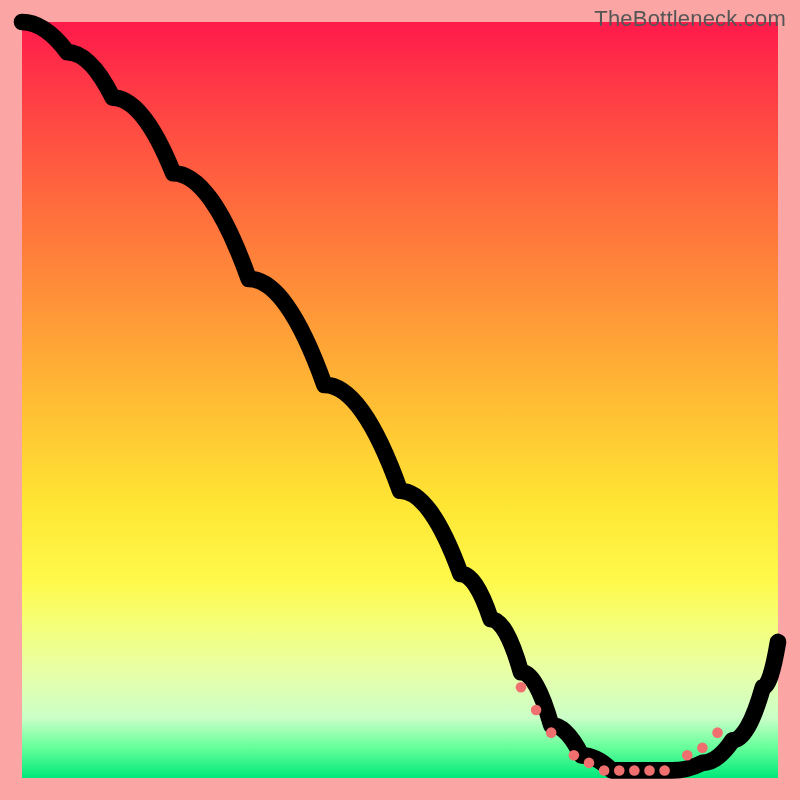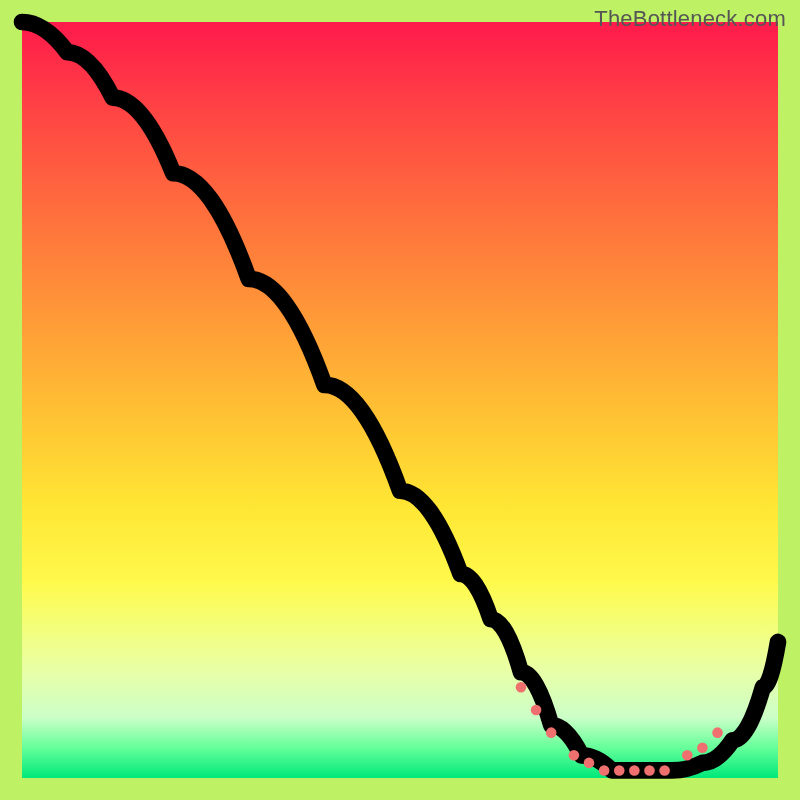--- a/index.html
+++ b/index.html
@@ -8,21 +8,21 @@
     width: 800px;
     height: 800px;
     background: #000;
     font-family: Arial, Helvetica, sans-serif;
     overflow: hidden;
   }
   .frame {
     position: relative;
     width: 800px;
     height: 800px;
-    background: #bef264;
+    background: #fca5a5;
   }
   .watermark {
     position: absolute;
     top: 6px;
     right: 14px;
     color: #555;
     font-size: 22px;
     font-weight: 500;
     letter-spacing: 0.2px;
     z-index: 5;

